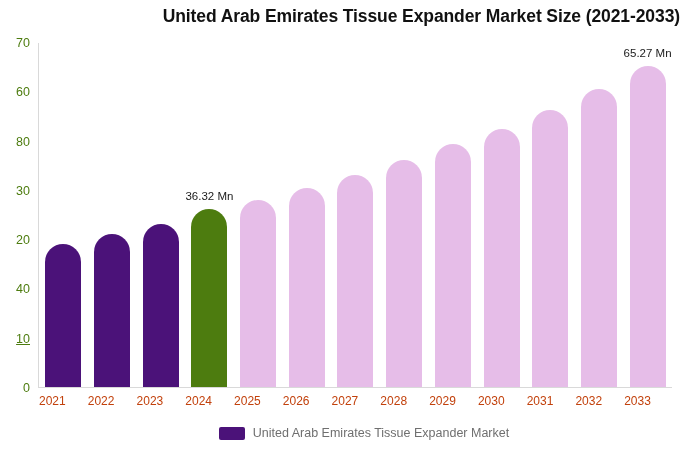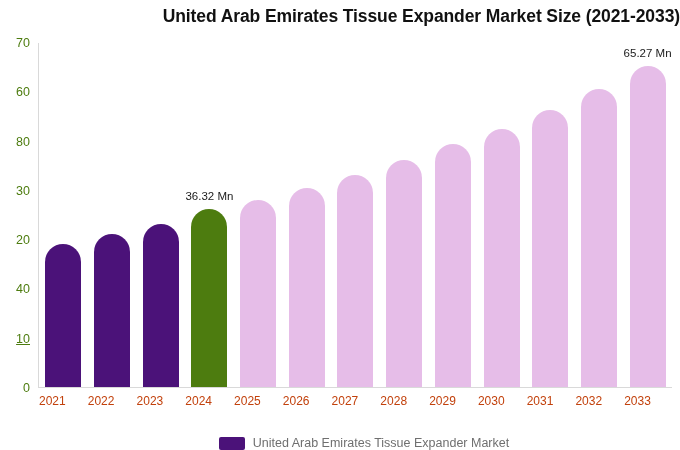--- a/index.html
+++ b/index.html
@@ -96,21 +96,21 @@
     flex:1 1 0;
     text-align:left;
     font-size:12px;
     color:#c2410c;
   }
 
   
   .legend{
     position:absolute;
     left:0;right:0;
-    top:436px;
+    top:426px;
     display:flex;
     align-items:flex-end;
     justify-content:center;
     gap:8px;
     margin-left:48px;
   }
   .legend-item{display:flex;align-items:center;gap:8px;}
   .legend-swatch{
     width:26px;height:13px;
     border-radius:2px;

